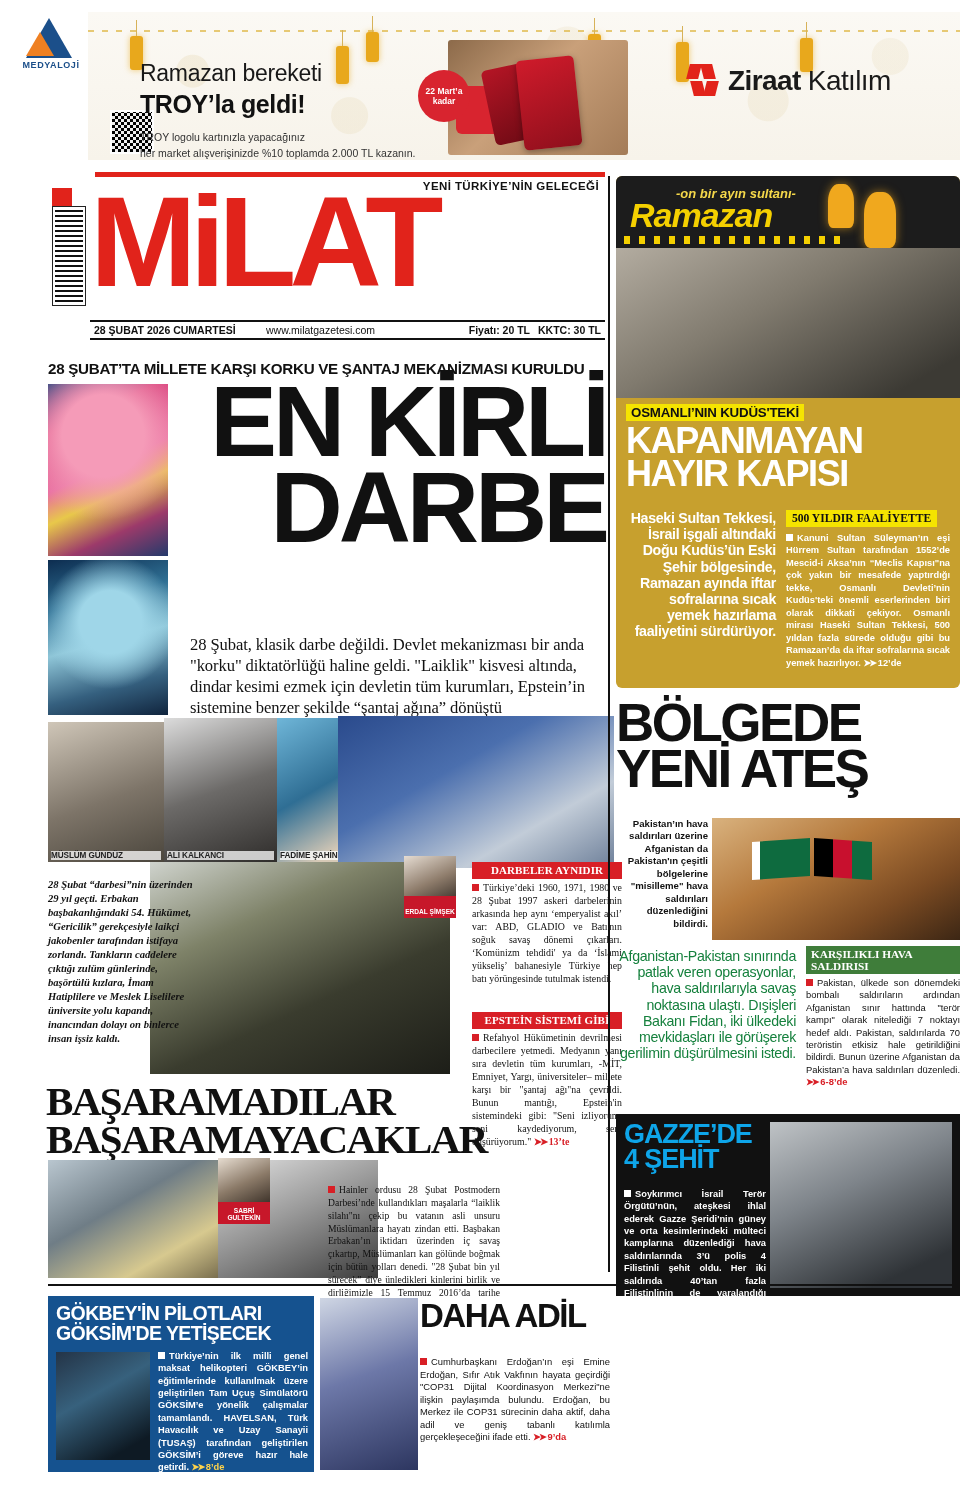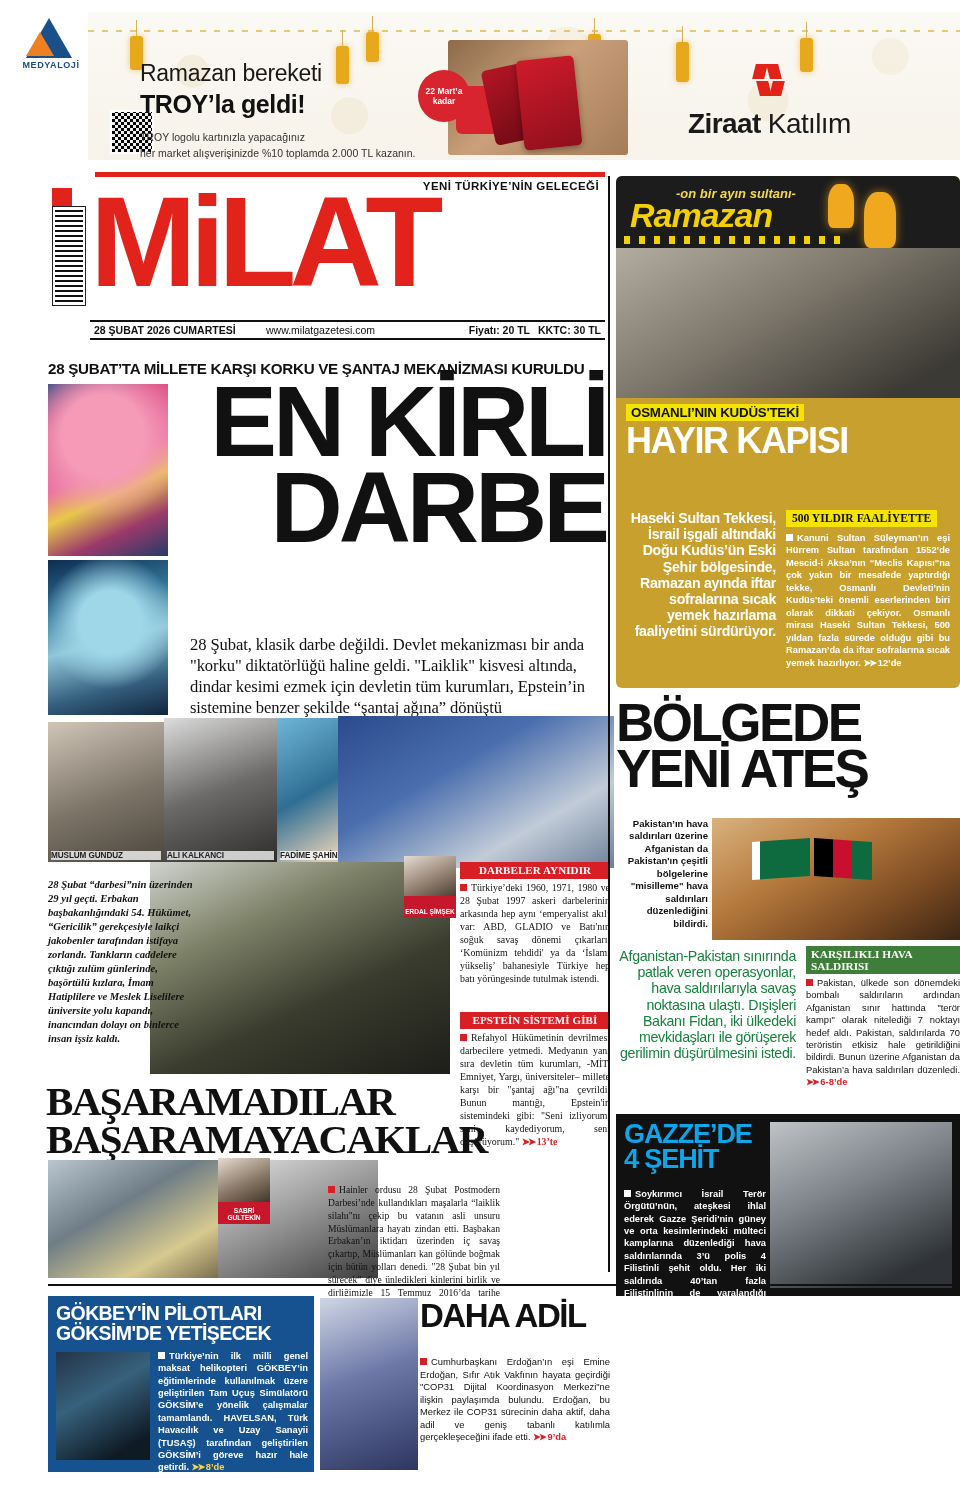--- a/index.html
+++ b/index.html
@@ -85,21 +85,21 @@
     position:absolute; left:8px; top:46px; width:54px; height:48px;
     background:#d8242f; border-radius:0 0 6px 6px;
   }
   .ad-badge{
     position:absolute; left:330px; top:58px; width:52px; height:52px;
     background:#d8242f; border-radius:50%; color:#fff; font-size:8.5px;
     font-weight:bold; display:flex; flex-direction:column; align-items:center;
     justify-content:center; text-align:center; line-height:1.2;
   }
   .ziraat{
-    position:absolute; left:600px; top:52px; display:flex; align-items:center; gap:10px;flex-direction:column;
+    position:absolute; left:600px; top:52px; display:flex; align-items:center; gap:10px;
   }
   .ziraat-mark{ width:30px; height:34px; position:relative; }
   .ziraat-mark i{ position:absolute; width:12px; height:15px; background:#e2231a; display:block; }
   .ziraat-name{ font-size:28px; color:#1a1a1a; letter-spacing:-.6px; }
   .ziraat-name b{ font-weight:bold; }
 
   
   .masthead{ position:absolute; left:0; top:170px; width:605px; height:176px; }
   .mast-rule{ position:absolute; left:95px; top:2px; width:510px; height:5px; background:#e1231b;}
   .mast-slogan{
@@ -194,21 +194,21 @@
     font-size:6.6px; font-weight:bold; text-align:center; line-height:1.15; padding:2px 0;
   }
   .left-body{
     position:absolute; left:48px; top:878px; width:150px;
     font-family:"Liberation Serif", serif;
     font-style:italic; font-weight:bold;
     font-size:10.6px; line-height:1.32; color:#111;
   }
 
   
-  .sidebox{ position:absolute; left:460px; width:150px; }
+  .sidebox{ position:absolute; left:472px; width:150px; }
   .sb-title{
     background:#d81f26; color:#fff; font-size:11px; font-weight:bold;
     text-align:center; padding:2px 0 3px; letter-spacing:.1px;
     font-family:"Liberation Serif", serif;
   }
   .sb-body{
     font-family:"Liberation Serif", serif;
     font-size:9.9px; line-height:1.31; color:#111; padding-top:3px; text-align:justify;
   }
   .sb-bullet{ display:inline-block; width:7px; height:7px; background:#d81f26; margin-right:4px; }
@@ -508,20 +508,21 @@
       <div class="ramazan-top">
         <div class="ram-word">Ramazan</div>
         <div class="ram-sub">-on bir ayın sultanı-</div>
         <div class="ram-dots"></div>
         <div class="ram-lantern" style="left:212px;top:8px;height:44px;"></div>
         <div class="ram-lantern" style="left:248px;top:16px;height:56px;width:32px;"></div>
       </div>
       <div class="ram-photo"></div>
       <div class="ram-kicker">OSMANLI’NIN KUDÜS'TEKİ</div>
       <div class="ram-h">
+        <div>KAPANMAYAN</div>
         <div>HAYIR KAPISI</div>
       </div>
       <div class="ram-lead">Haseki Sultan Tekkesi, İsrail işgali altındaki Doğu Kudüs’ün Eski Şehir bölgesinde, Ramazan ayında iftar sofralarına sıcak yemek hazırlama faaliyetini sürdürüyor.</div>
       <div class="ram-badge">500 YILDIR FAALİYETTE</div>
       <div class="ram-body"><span class="wbullet"></span><span>Kanuni Sultan Süleyman’ın eşi Hürrem Sultan tarafından 1552’de Mescid-i Aksa’nın “Meclis Kapısı"na çok yakın bir mesafede yaptırdığı tekke, Osmanlı Devleti’nin Kudüs'teki önemli eserlerinden biri olarak dikkati çekiyor. Osmanlı mirası Haseki Sultan Tekkesi, 500 yıldan fazla sürede olduğu gibi bu Ramazan’da da iftar sofralarına sıcak yemek hazırlıyor.</span> <span class="pg-arrow" style="color:#fff">➤➤</span> <span class="pg">12’de</span></div>
     </div>
 
     <div class="bolge" style="height:400px;">
       <div class="bolge-h">
         <div>BÖLGEDE</div>

